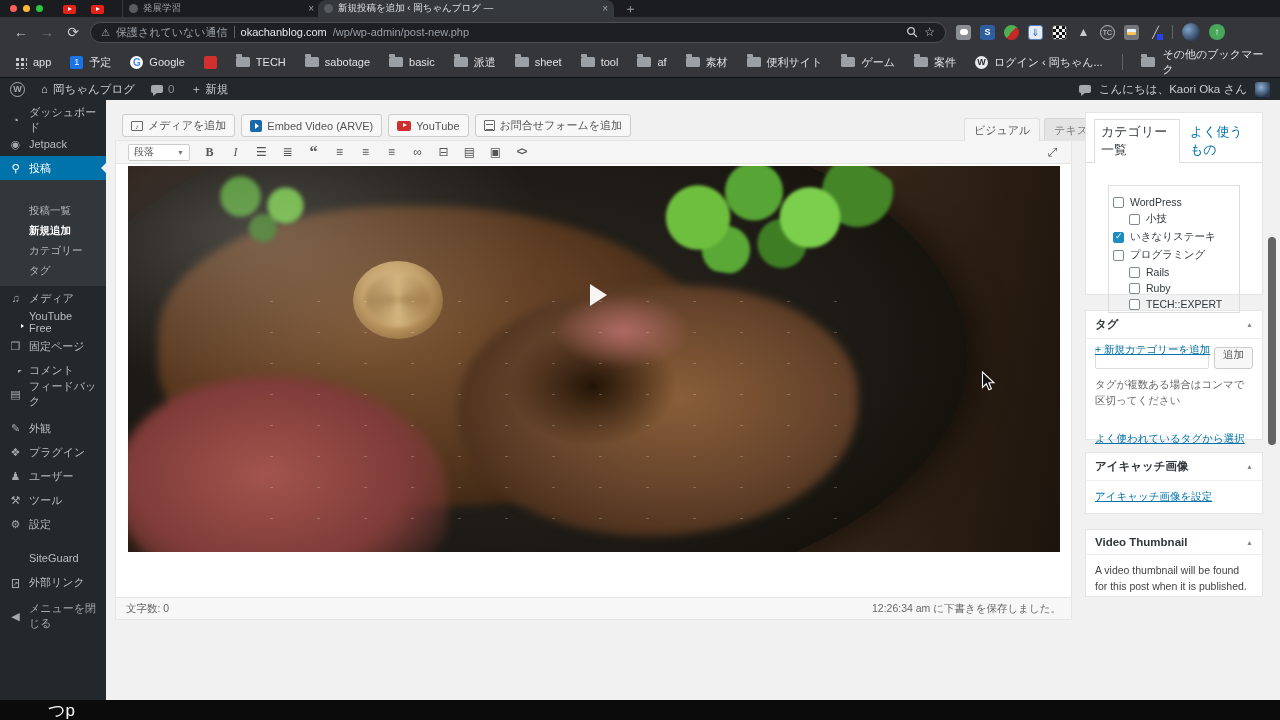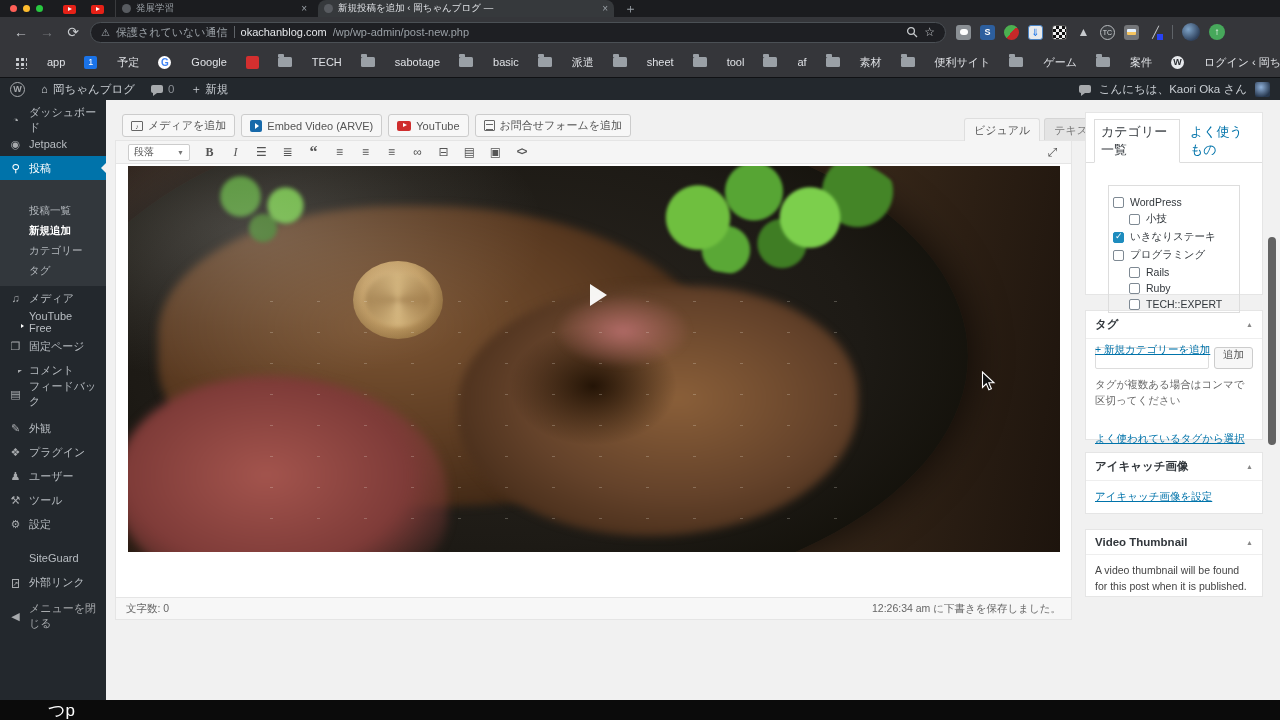--- a/index.html
+++ b/index.html
@@ -11,21 +11,21 @@
   .traffic{position:absolute;top:5px;left:10px;display:flex;gap:6px;}
   .traffic span{width:7px;height:7px;border-radius:50%;display:block;}
   .t-close{background:#ff5f57}.t-min{background:#febc2e}.t-zoom{background:#28c840}
   .pin-tab{position:absolute;top:3px;width:18px;height:12px;display:flex;align-items:center;justify-content:center;}
   .yt-ico{width:13px;height:9px;background:#e62117;border-radius:2px;position:relative;}
   .yt-ico::after{content:"";position:absolute;left:5px;top:2px;border-left:4px solid #fff;border-top:2.5px solid transparent;border-bottom:2.5px solid transparent;}
   .tab{position:absolute;top:0;height:17px;display:flex;align-items:center;font-size:9.5px;color:#9aa0a6;padding:0 6px;gap:5px;}
   .tab .fav{width:9px;height:9px;border-radius:50%;background:#585b60;flex:none;}
   .tab .ttl{white-space:nowrap;overflow:hidden;flex:1;}
   .tab .x{color:#9aa0a6;font-size:10px;flex:none;cursor:default;}
-  .tab-inactive{left:115px;width:198px;border-left:1px solid #3a3b3e;}
+  .tab-inactive{left:122px;width:198px;border-left:1px solid #3a3b3e;}
   .tab-active{left:318px;width:296px;background:#36393c;border-radius:8px 8px 0 0;color:#dfe1e5;}
   .newtab{position:absolute;left:624px;top:1px;color:#9aa0a6;font-size:13px;line-height:15px;}
 
   
   .navbar{position:absolute;top:17px;left:0;width:1280px;height:30px;background:#35363a;display:flex;align-items:center;}
   .nav-ic{color:#c7cacd;font-size:14px;width:26px;text-align:center;flex:none;}
   .nav-ic.dim{color:#717478;}
   .urlfield{flex:none;width:856px;height:21px;margin-left:4px;background:#1e1f23;border:1px solid #4b5055;border-radius:12px;display:flex;align-items:center;padding:0 10px;font-size:11px;color:#9aa0a6;gap:6px;}
   .urlfield .warn{font-size:10px;color:#9aa0a6;}
   .urlfield .vd{width:1px;height:12px;background:#5f6368;}
@@ -47,21 +47,21 @@
   .ext.shot::after{content:"";width:9px;height:6px;background:linear-gradient(180deg,#e3f0ff 50%,#f6c560 50%);border-radius:1px;}
   .ext.wand{background:transparent;color:#c7cacd;position:relative;}
   .ext.wand::before{content:"╱";font-size:11px;}
   .ext.wand::after{content:"";position:absolute;right:0;bottom:0;width:6px;height:6px;background:#2742f5;}
   .extsep{width:1px;height:14px;background:#5f6368;}
   .avatar-chrome{width:18px;height:18px;border-radius:50%;background:radial-gradient(circle at 35% 35%,#7fa4c8,#30435e 70%);flex:none;}
   .update-ico{width:16px;height:16px;border-radius:50%;background:#47a85b;color:#fff;font-size:10px;line-height:16px;text-align:center;flex:none;}
 
   
   .bmbar{position:absolute;top:47px;left:0;width:1280px;height:30px;background:#35363a;display:flex;align-items:center;padding:0 14px;font-size:11px;color:#dfe1e5;}
-  .bm{display:flex;align-items:center;gap:20px;margin-right:19px;white-space:nowrap;}
+  .bm{display:flex;align-items:center;gap:6px;margin-right:19px;white-space:nowrap;}
   .folder{width:14px;height:10px;background:#9aa0a6;border-radius:1.5px;position:relative;flex:none;}
   .folder::before{content:"";position:absolute;top:-3px;left:0;width:6px;height:3px;background:#9aa0a6;border-radius:1px 1px 0 0;}
   .apps-grid{width:13px;height:13px;flex:none;background-image:radial-gradient(#c9ccd0 1.4px,transparent 1.6px);background-size:5px 5px;background-position:1px 1px;}
   .cal{width:13px;height:13px;background:#1a73e8;border-radius:2px;color:#fff;font-size:9px;text-align:center;line-height:13px;flex:none;}
   .gico{width:13px;height:13px;border-radius:50%;background:#fff;color:#4285f4;font-weight:bold;font-size:10px;text-align:center;line-height:13px;flex:none;}
   .redfav{width:13px;height:13px;border-radius:2px;background:#d32f2f;flex:none;}
   .wpfav{width:13px;height:13px;border-radius:50%;background:#e8eaed;color:#2b2e33;font-size:9px;font-weight:bold;text-align:center;line-height:13px;flex:none;}
   .bm-right{margin-left:auto;display:flex;align-items:center;gap:8px;}
   .bmsep{width:1px;height:16px;background:#5f6368;margin-right:10px;}
 

